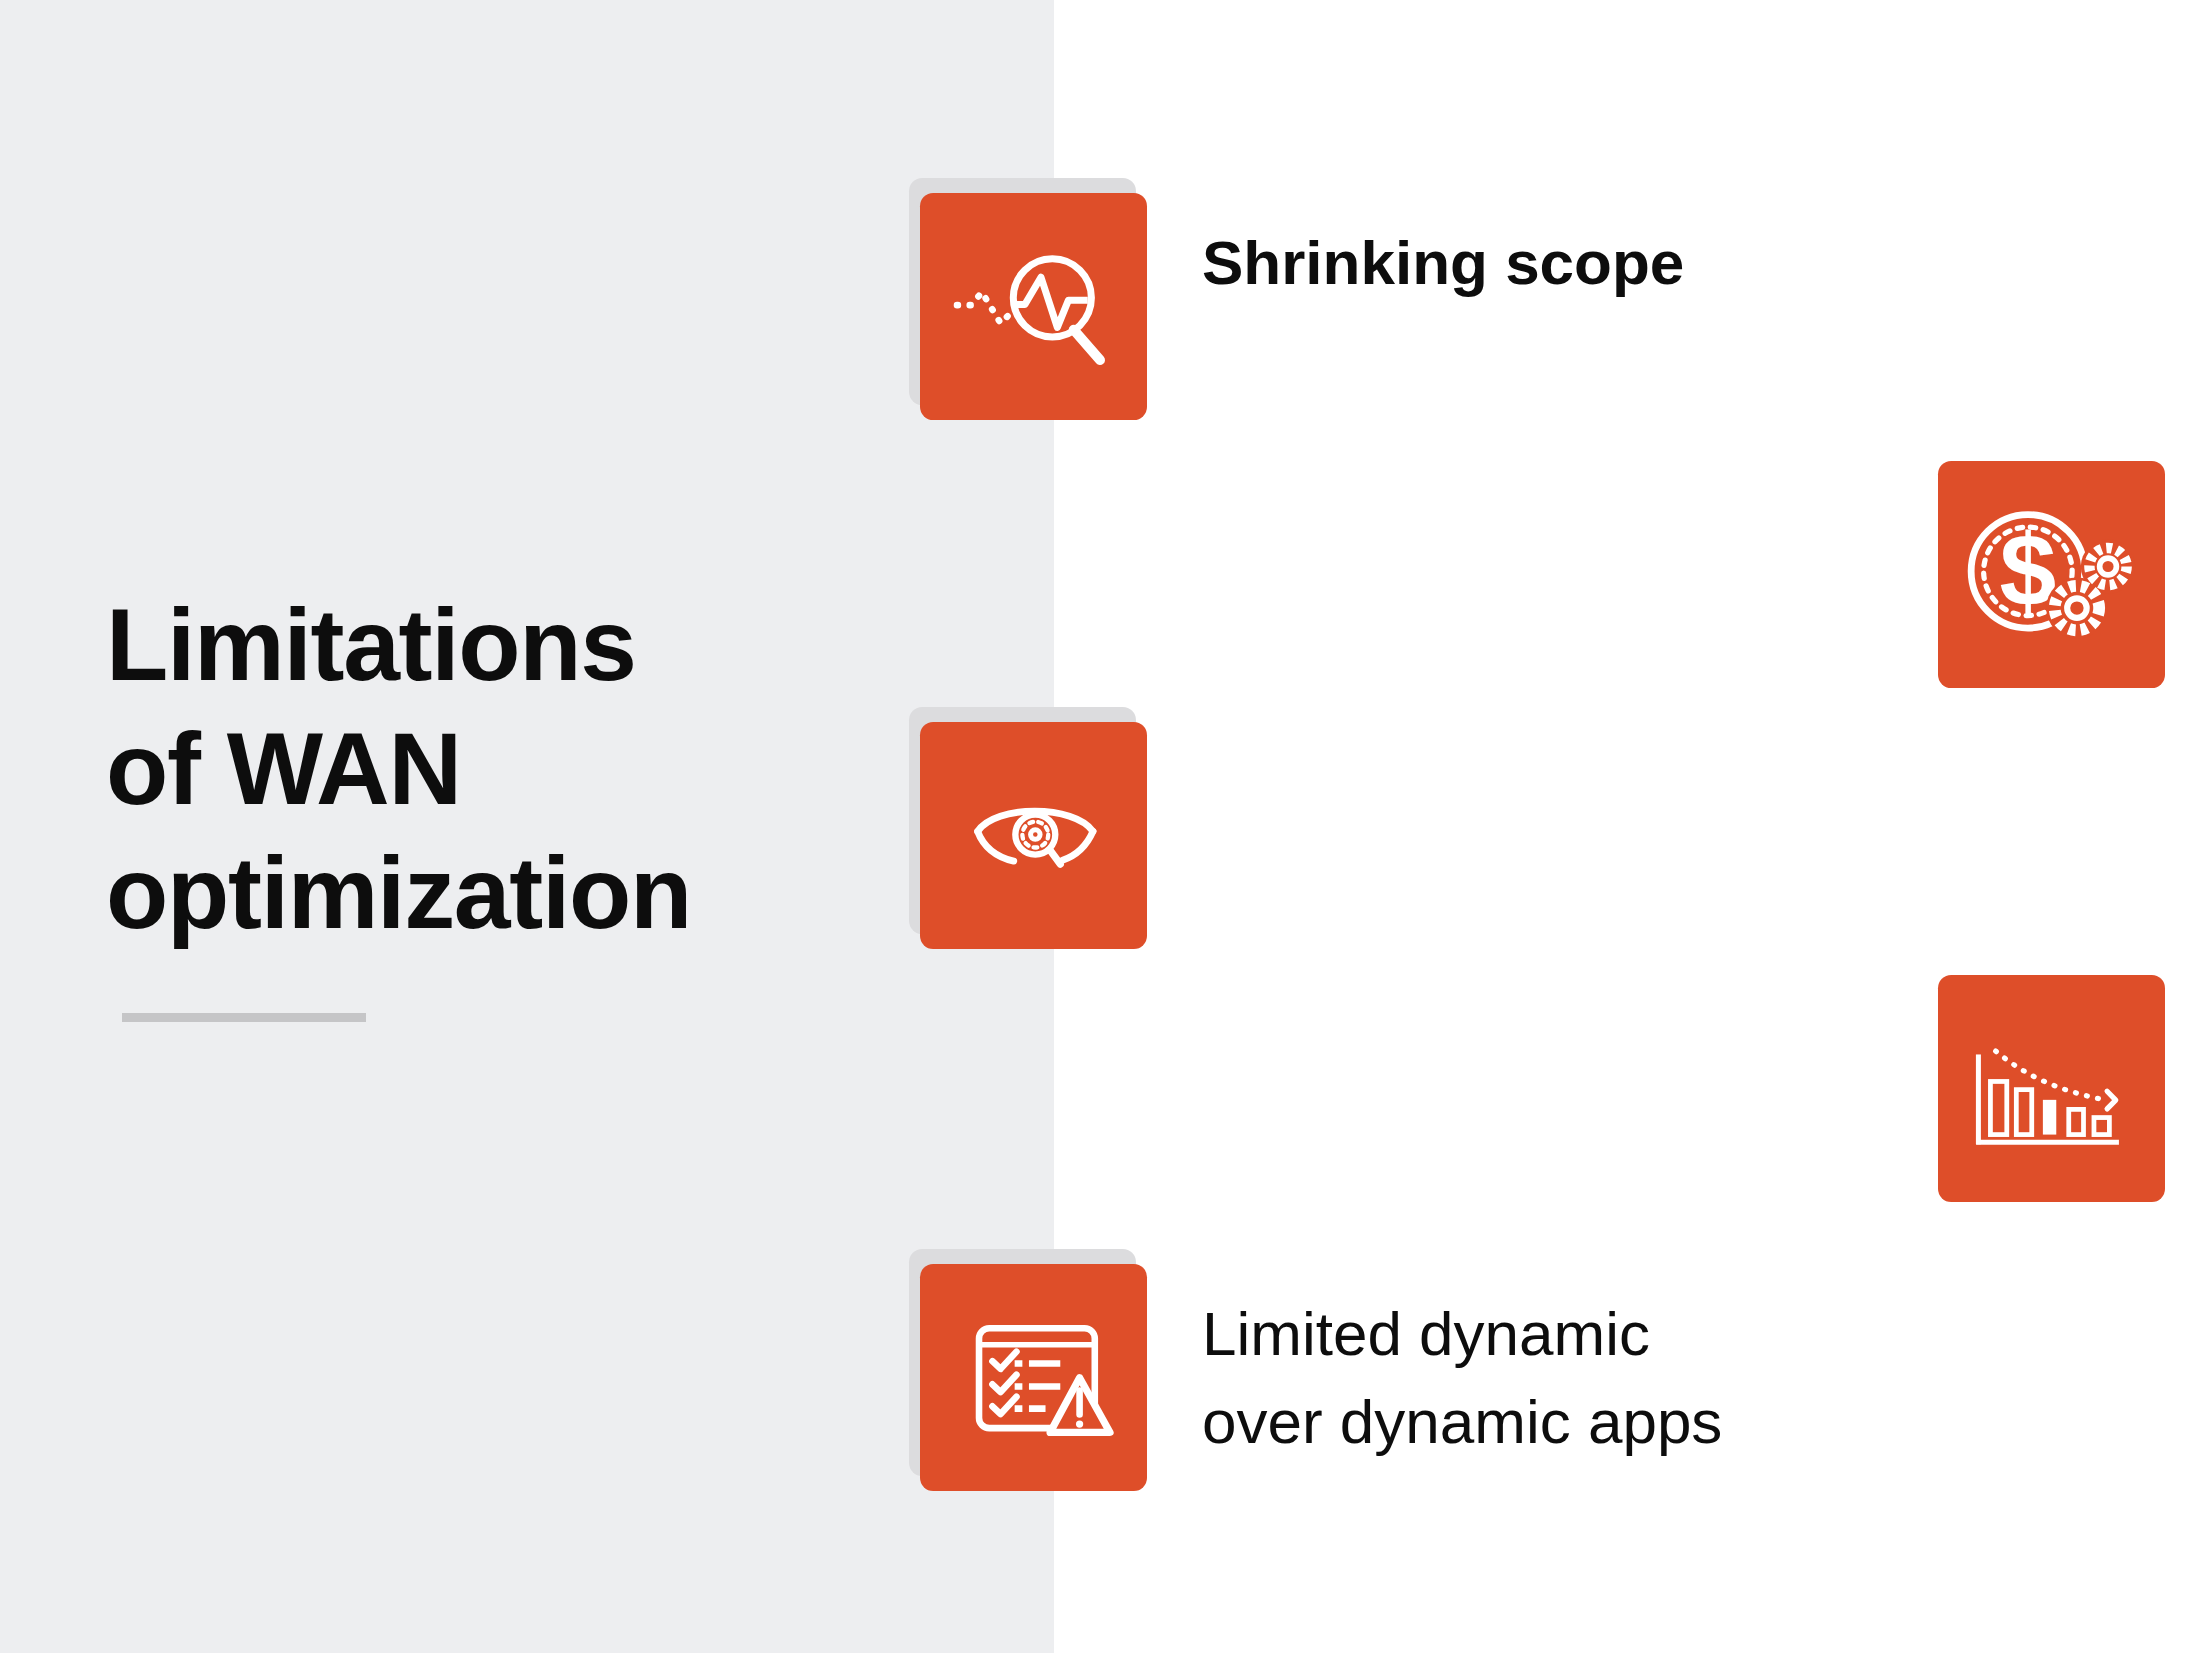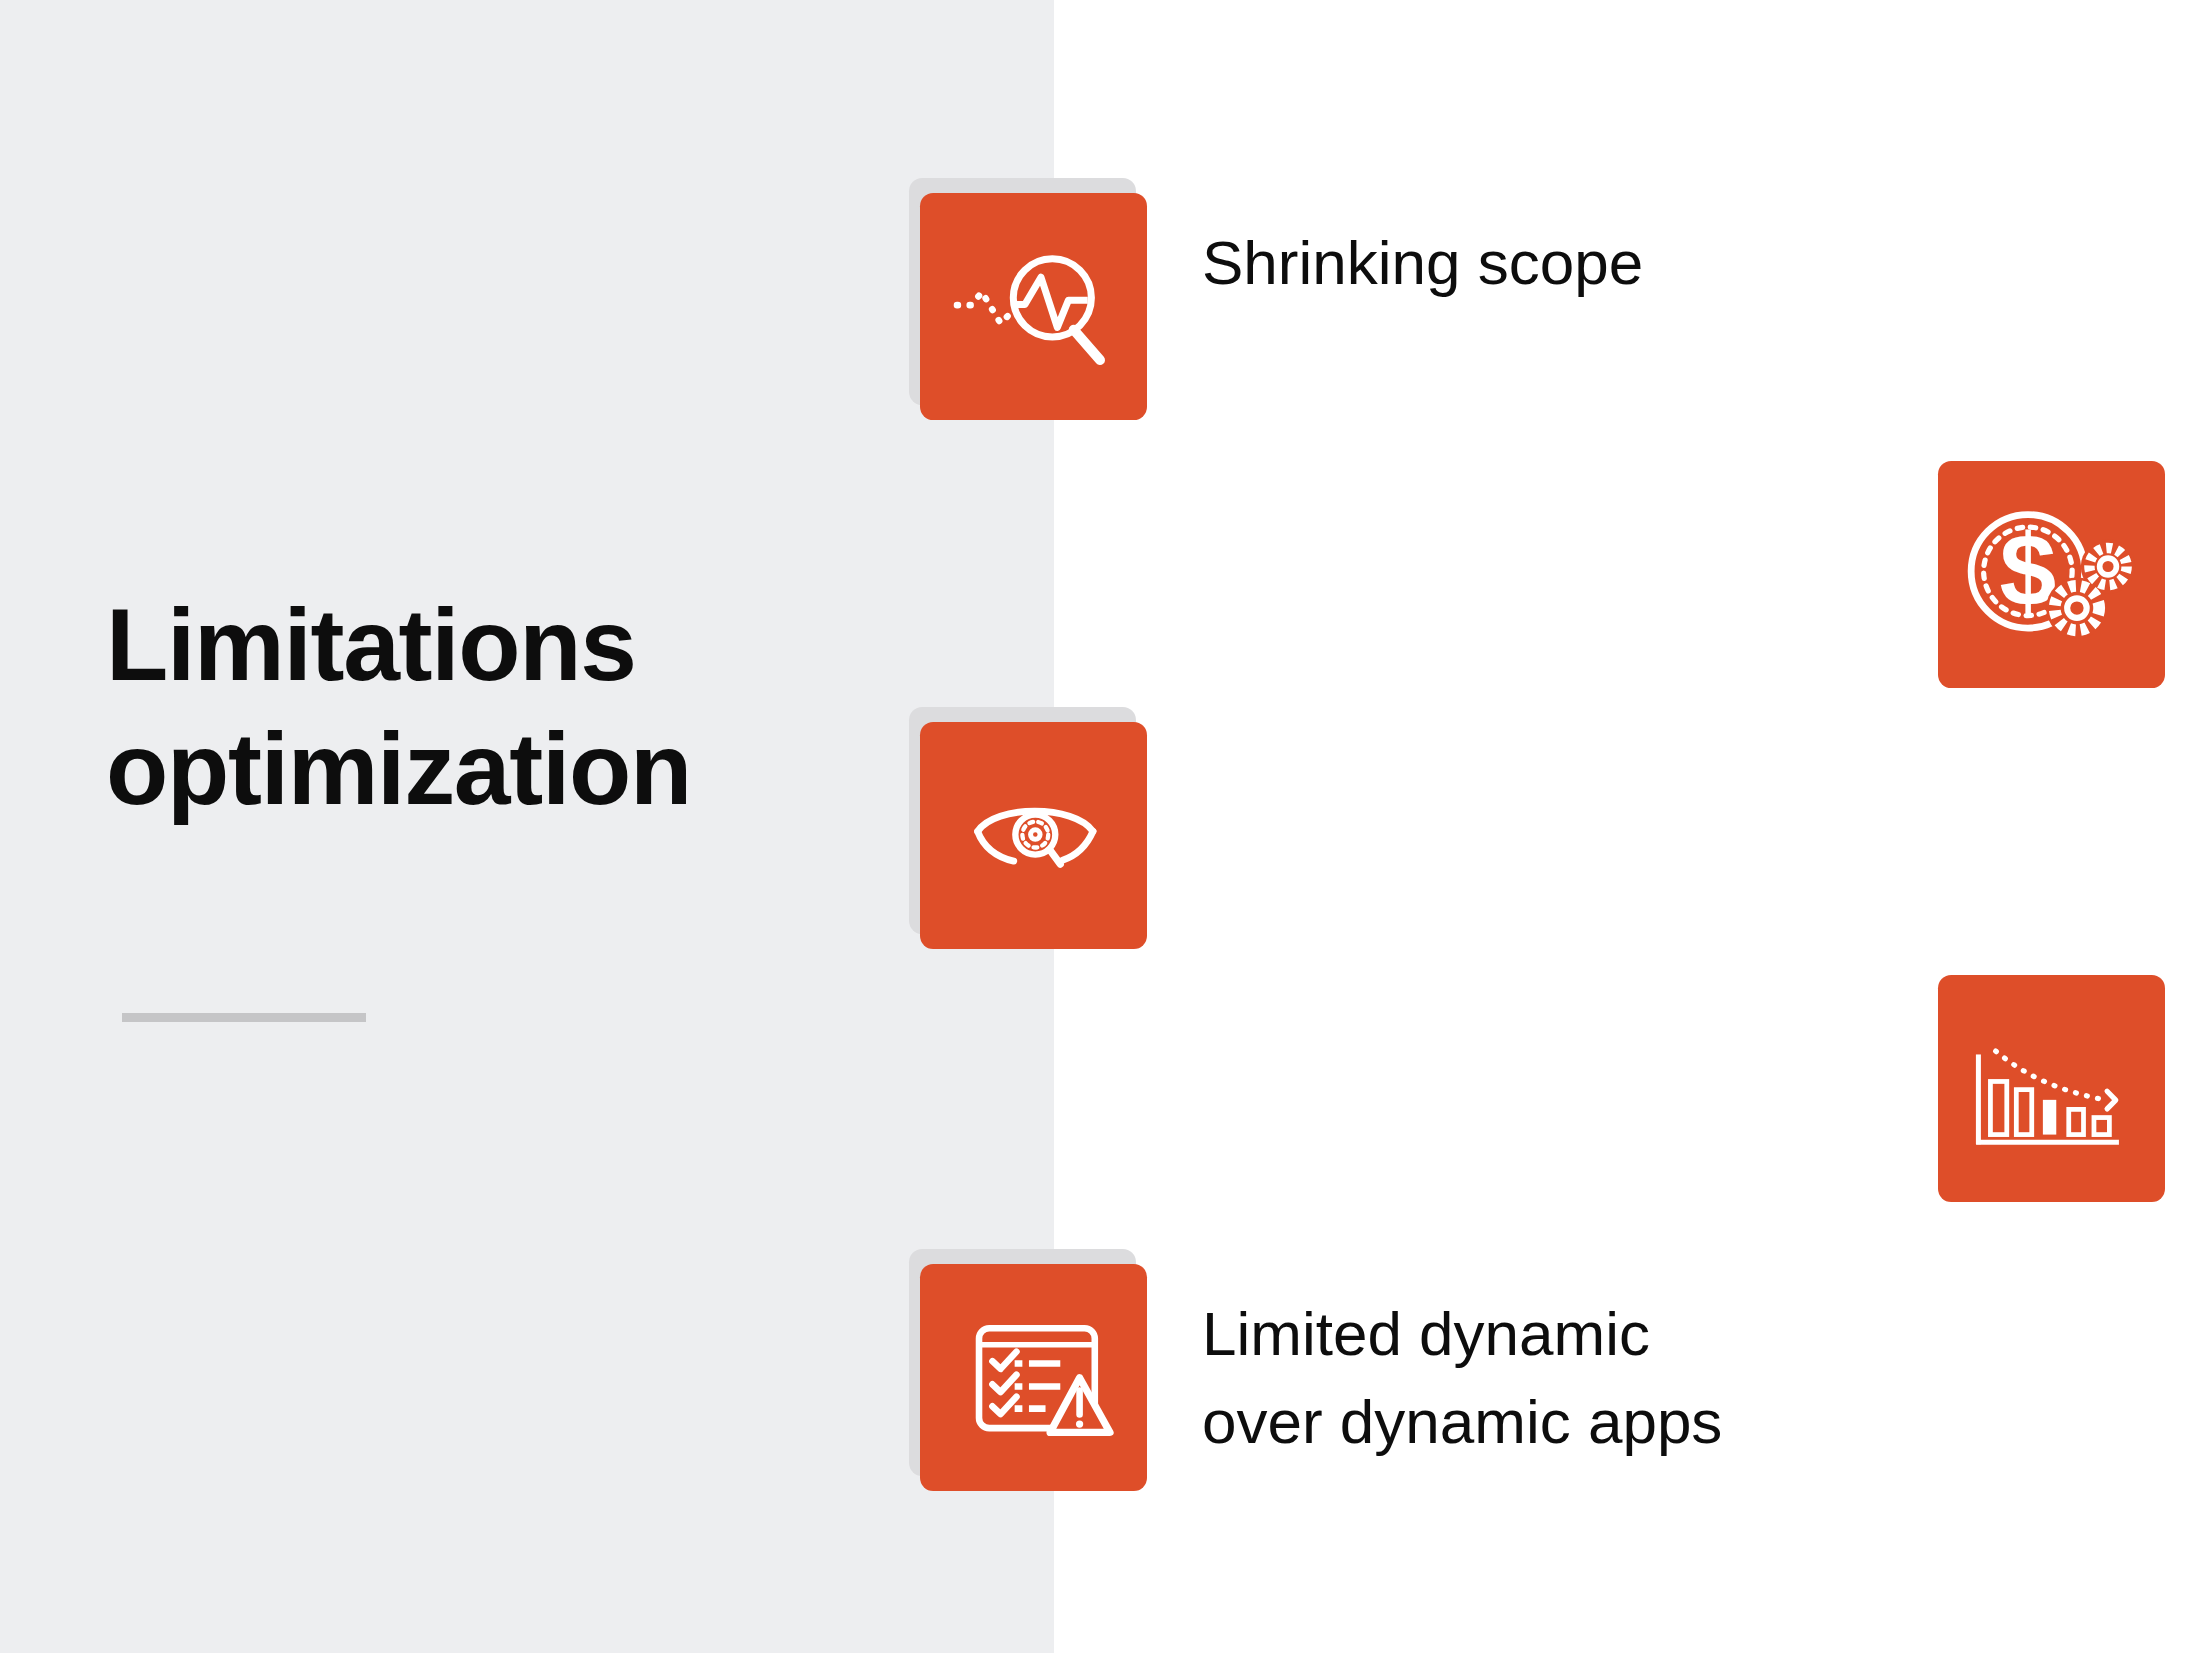--- a/index.html
+++ b/index.html
@@ -29,35 +29,36 @@
 </style>
 </head>
 <body>
 
 <div class="canvas">
 
   <div class="panel"></div>
 
   <h1 class="title">
     <span>Limitations</span>
+    <span>of WAN</span>
     <span>optimization</span>
   </h1>
   <div class="divider"></div>
 
   <div>
     <div class="tile-shadow" style="left:909px;top:178px;"></div>
     <div class="tile" style="left:920px;top:193px;">
       <svg viewBox="0 0 100 100">
         <path class="stroke" d="M16.3 49.4 H22.5 L27.3 43.7 L35.5 57.4 L42 50.8" stroke-width="2.9" stroke-dasharray="0.4 5.2" stroke-linecap="round" stroke-linejoin="round"></path>
         <circle class="stroke" cx="58.3" cy="46.2" r="17.2" stroke-width="3.1"></circle>
         <path class="stroke" d="M41.6 49.1 H46.2 L53.3 37.1 L60.5 59.2 L65.4 47.2 H73.9" stroke-width="3.1" stroke-linejoin="round"></path>
         <path class="stroke" d="M67.7 60.2 L79.3 73.6" stroke-width="4.4" stroke-linecap="round"></path>
       </svg>
     </div>
-    <div class="label" style="left:1202px;top:219px;">
+    <div class="label" style="left:1202px;top:219px;font-weight:bold;">
       <div>Shrinking scope</div>
     </div>
   </div>
 
   <div>
     <div class="tile" style="left:1938px;top:461px;">
       <svg viewBox="0 0 100 100">
         <circle class="stroke" cx="39.6" cy="48.6" r="25" stroke-width="3"></circle>
         <circle class="stroke" cx="39.6" cy="48.6" r="19.5" stroke-width="2.3" stroke-dasharray="2.4 3.4" stroke-linecap="round"></circle>
         <text class="dollar" x="39.6" y="63.5">$</text>

